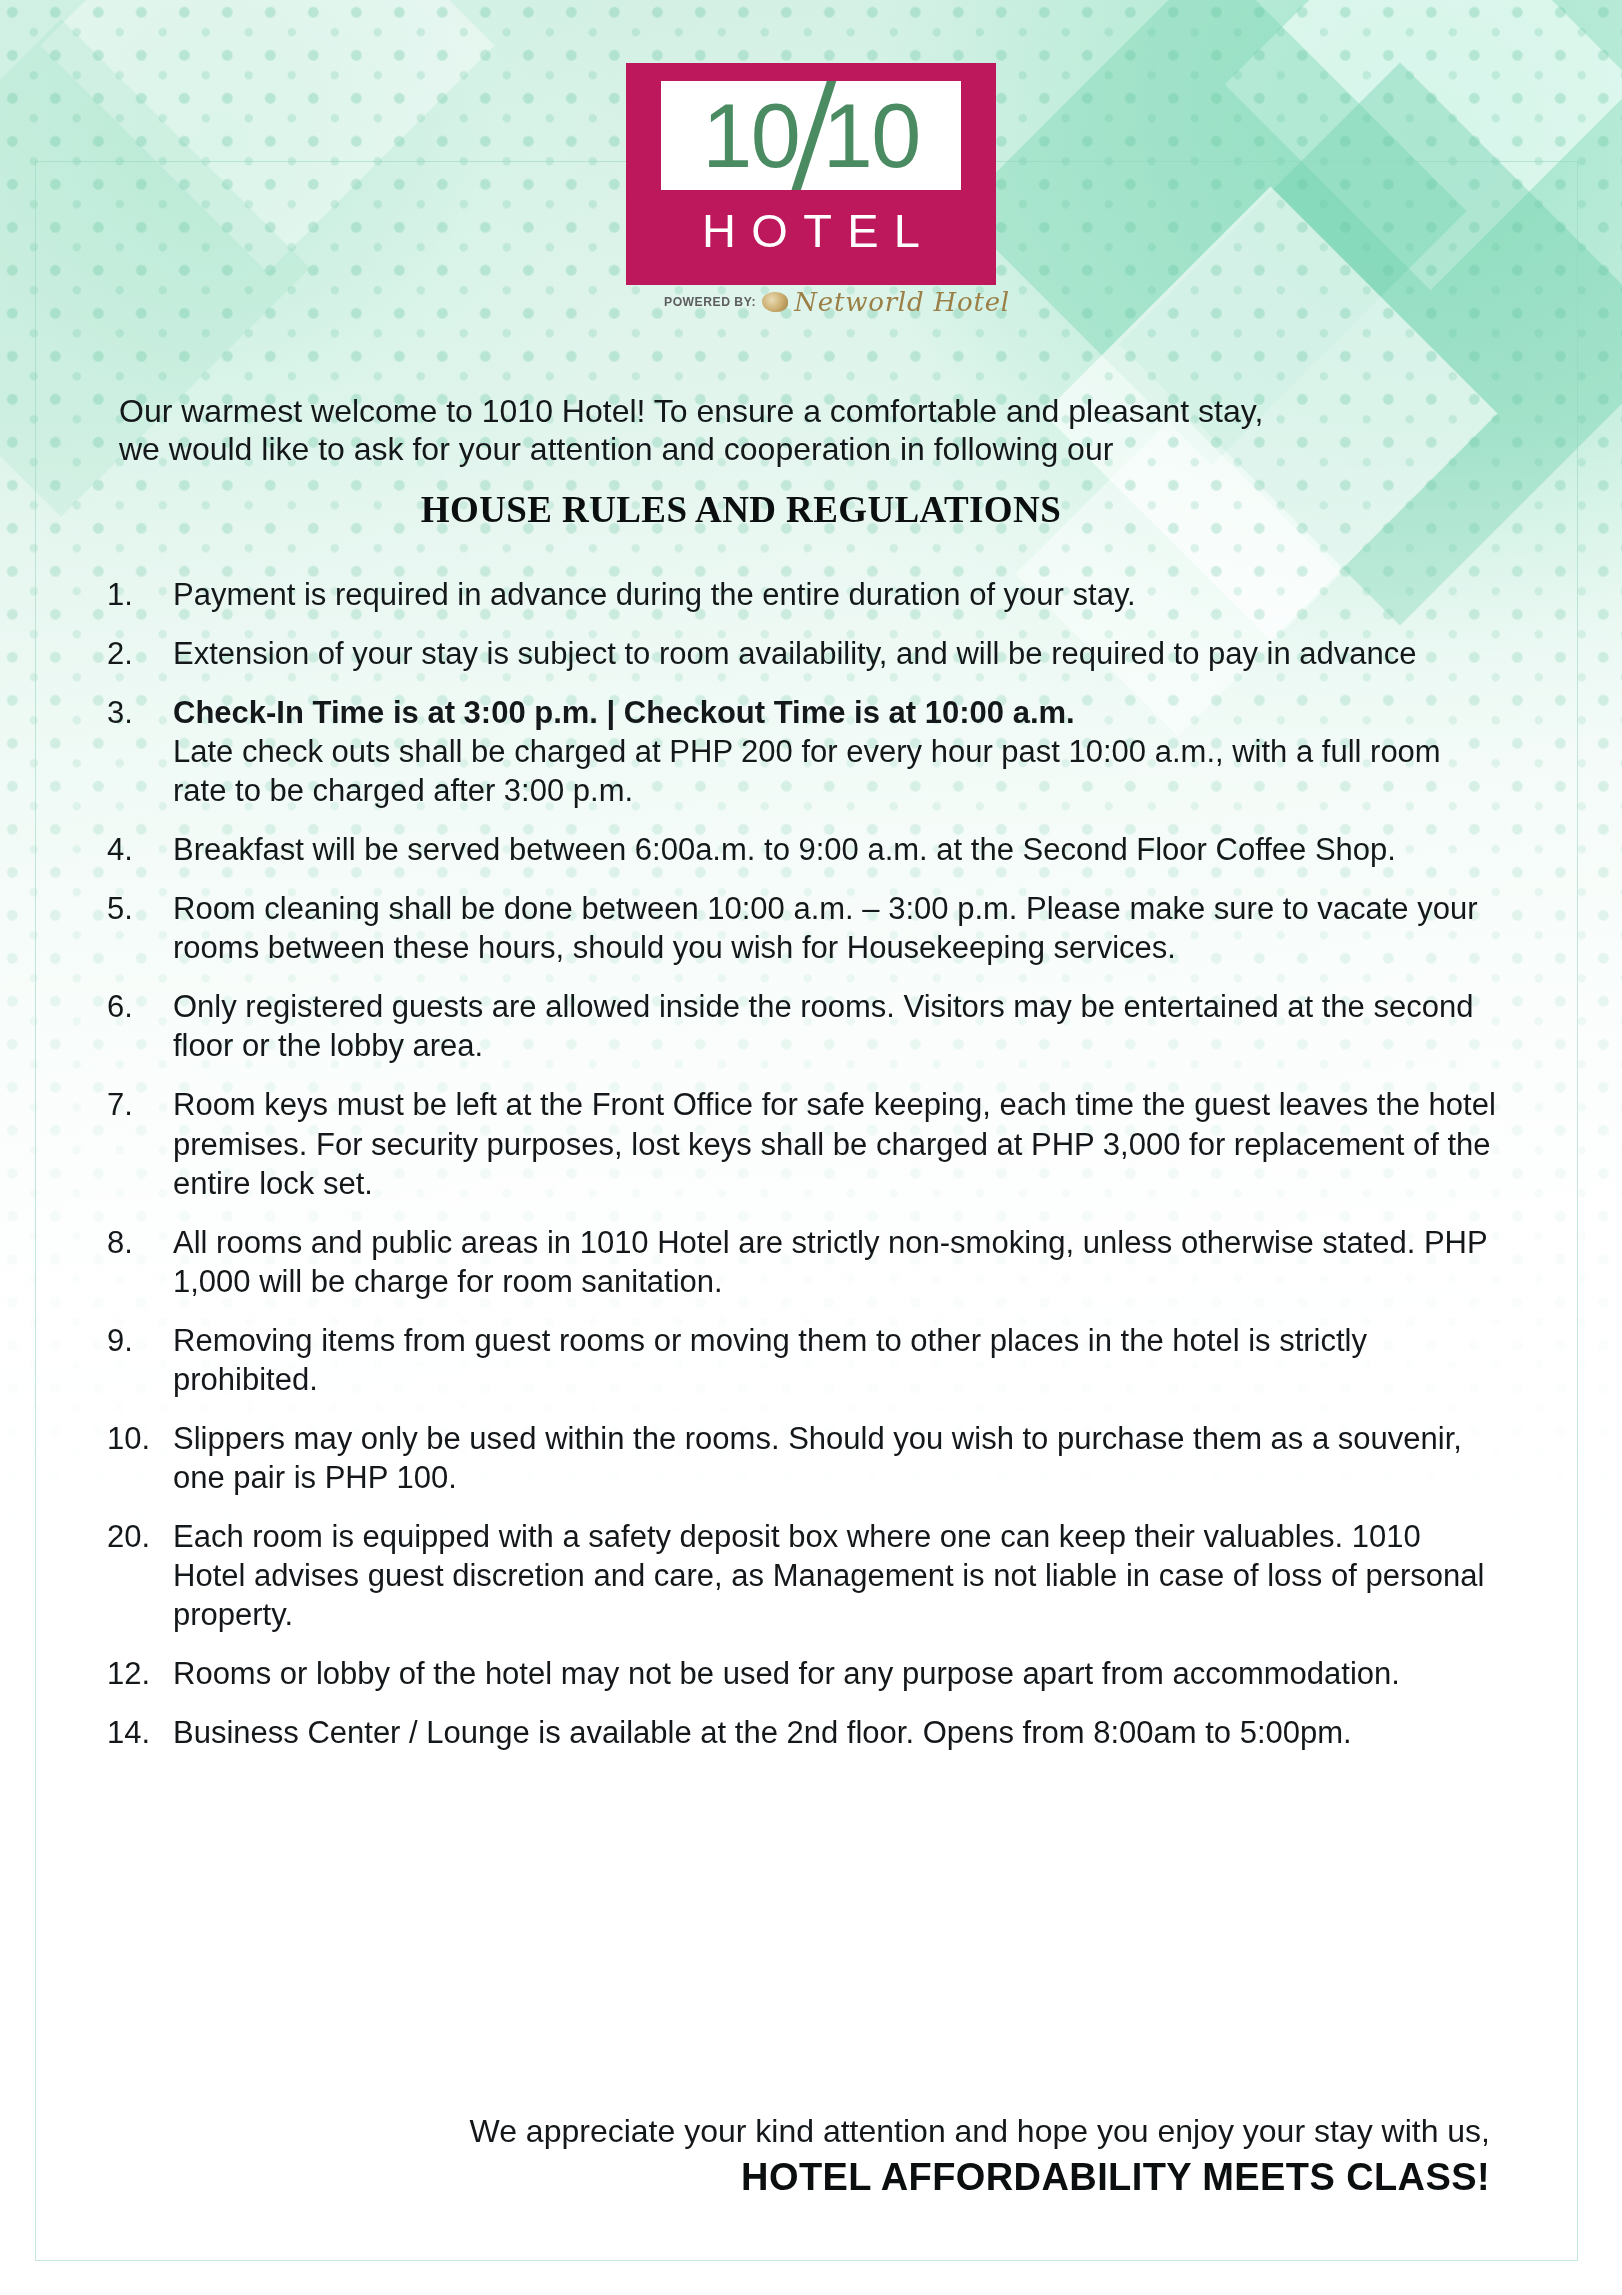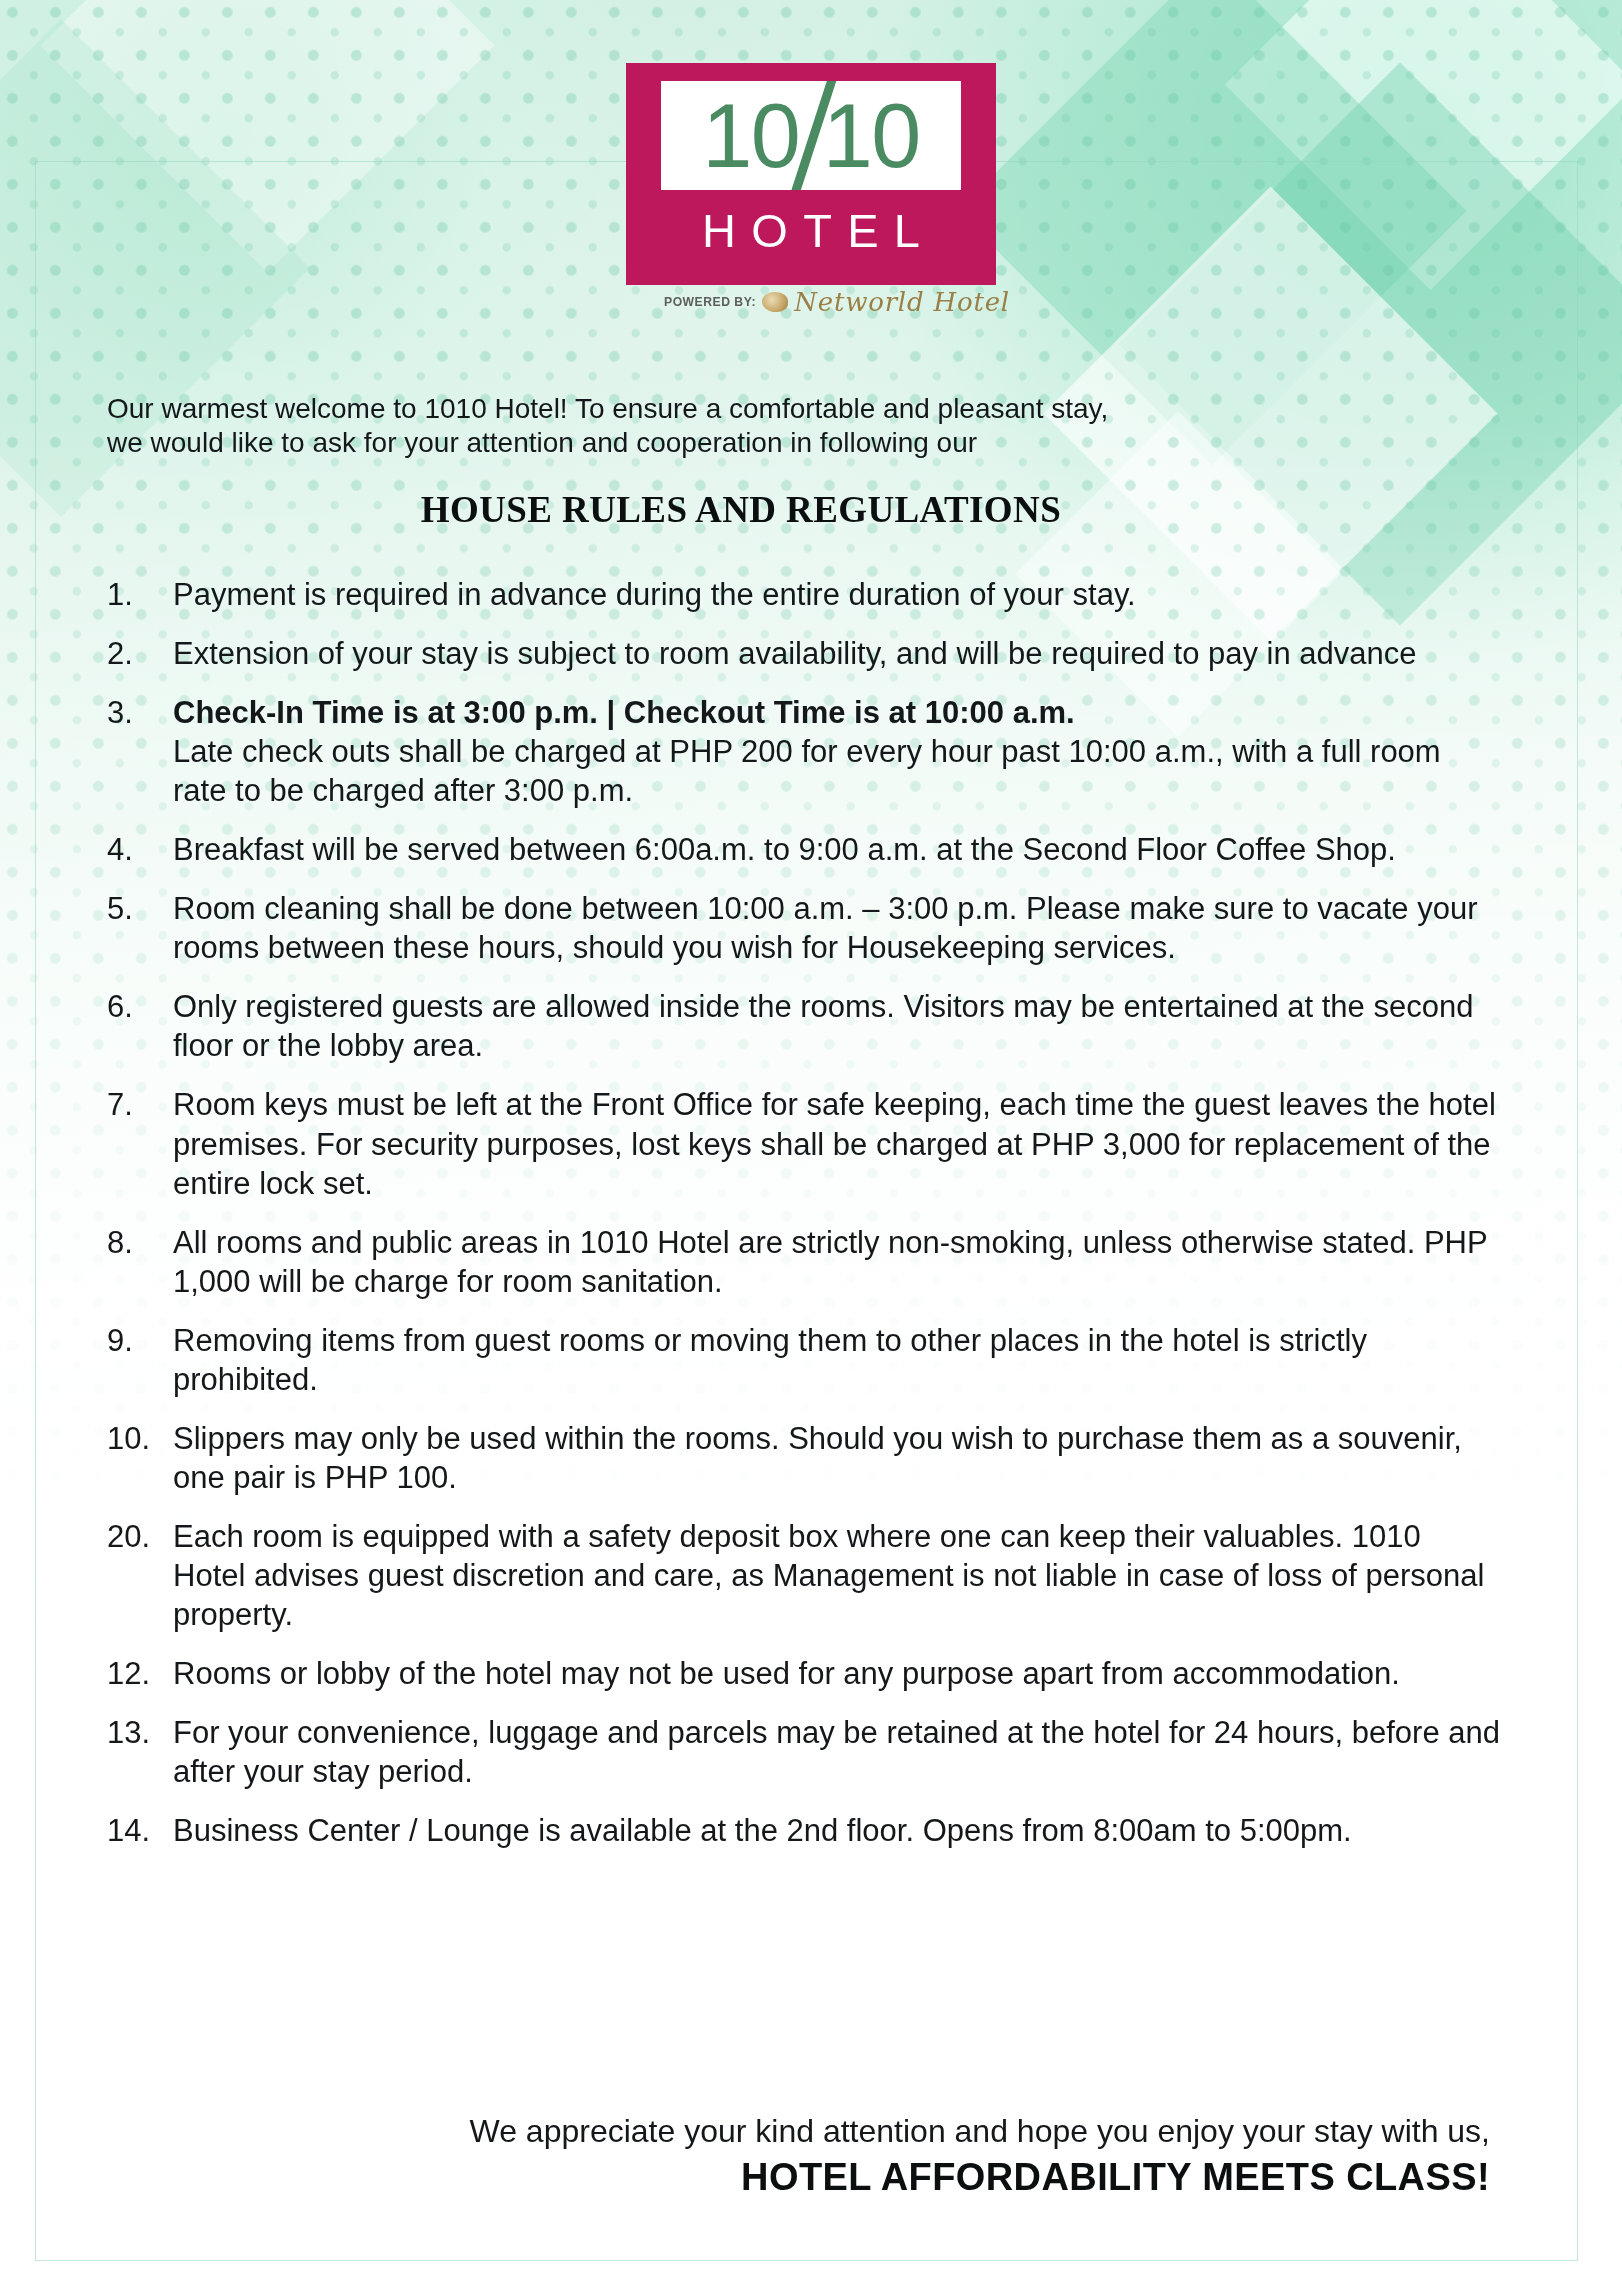--- a/index.html
+++ b/index.html
@@ -222,24 +222,24 @@
 
   
   .content {
     position: absolute;
     left: 0;
     top: 0;
     width: 1622px;
   }
   .intro {
     position: absolute;
-    left: 107px;
+    left: 119px;
     top: 392px;
     width: 1377px;
-    font-size: 28px;
+    font-size: 32px;
     line-height: 1.20;
     color: #14181a;
   }
   .intro div { white-space: nowrap; }
 
   .doc-title {
     position: absolute;
     left: 0;
     top: 488px;
     width: 1482px;
@@ -416,26 +416,20 @@
             <span class="rest">Each room is equipped with a safety deposit box where one can keep their valuables. 1010 Hotel advises guest discretion and care, as Management is not liable in case of loss of personal property.</span>
           </div>
         </div>
         <div class="rule">
           <div class="rule-num">12.</div>
           <div class="rule-body">
             <span class="rest">Rooms or lobby of the hotel may not be used for any purpose apart from accommodation.</span>
           </div>
         </div>
         <div class="rule">
-          <div class="rule-num">13.</div>
-          <div class="rule-body">
-            <span class="rest">For your convenience, luggage and parcels may be retained at the hotel for 24 hours, before  and after your stay period.</span>
-          </div>
-        </div>
-        <div class="rule">
           <div class="rule-num">14.</div>
           <div class="rule-body">
             <span class="rest">Business Center / Lounge is available at the 2nd floor. Opens from 8:00am to 5:00pm.</span>
           </div>
         </div>
       </div>
 
     <div class="closing">
       <div class="closing-line1">We appreciate your kind attention and hope you enjoy your stay with us,</div>
       <div class="closing-line2">HOTEL AFFORDABILITY MEETS CLASS!</div>

